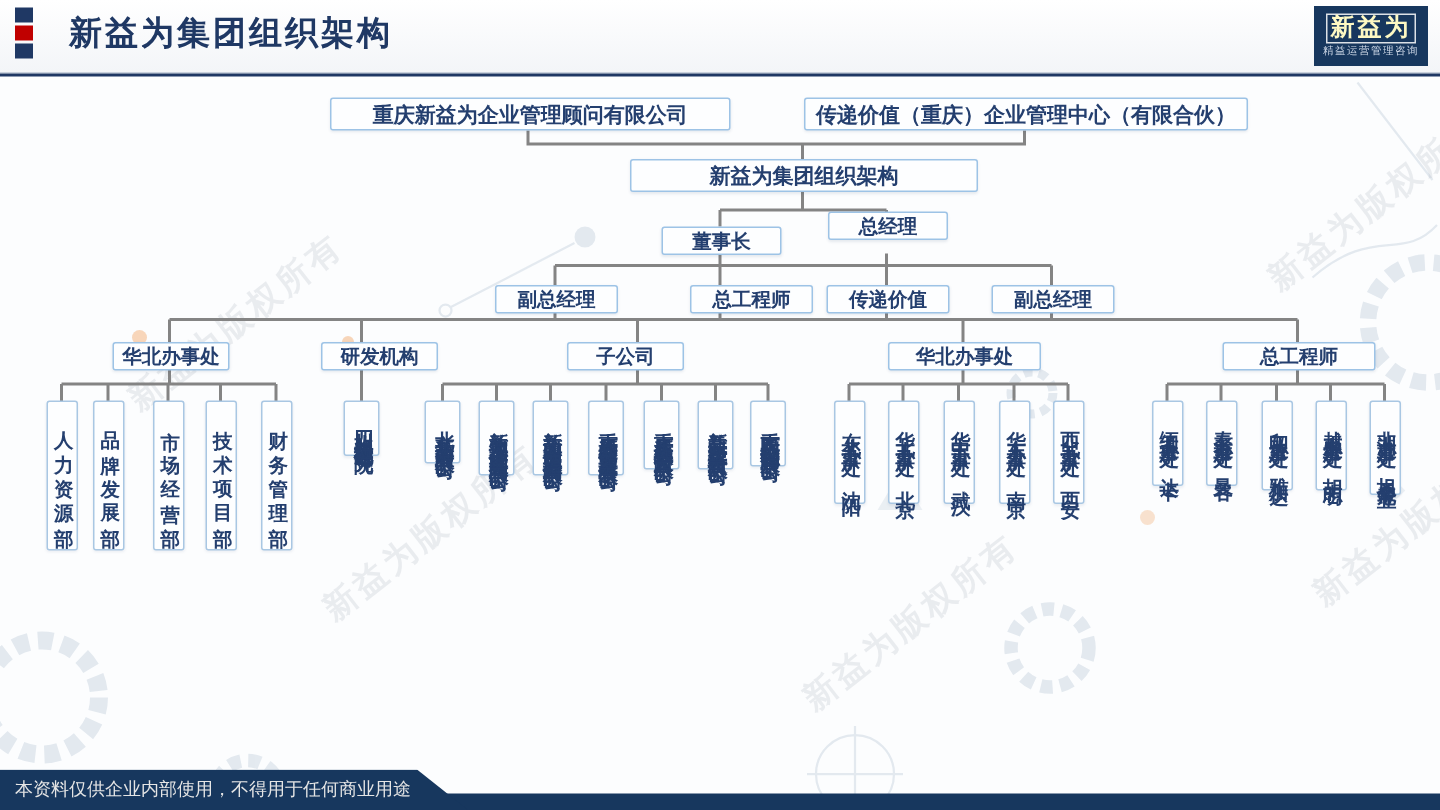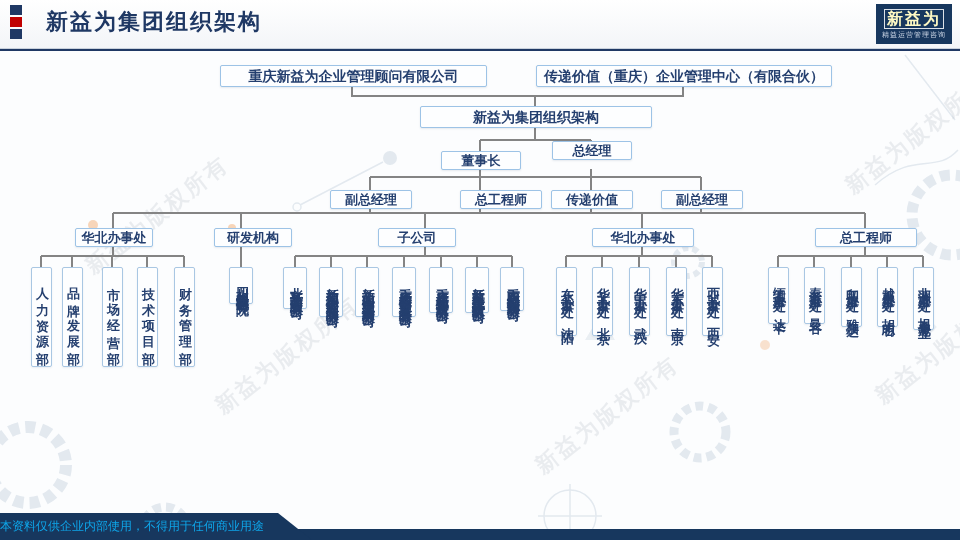--- a/index.html
+++ b/index.html
@@ -44,21 +44,21 @@
   .g0{width:19px;letter-spacing:16px;}
   .g1{width:22px;letter-spacing:1.5px;line-height:20px;}
   .g2{width:22px;letter-spacing:2px;line-height:20px;}
   .g3{width:19px;letter-spacing:4.5px;}
   .g4{width:19px;letter-spacing:3px;}
 
   
   .footer-bar{position:absolute;left:0;bottom:0;width:960px;height:11px;background:#17375e;z-index:5;}
   .footer-ribbon{position:absolute;left:0;bottom:0;width:312px;height:27px;background:#17375e;
                  clip-path:polygon(0 0,278px 0,312px 27px,0 27px);z-index:6;
-                 color:#0ea5e9;font-size:12px;line-height:27px;box-sizing:border-box;
+                 color:#e5e5e5;font-size:12px;line-height:27px;padding-left:10px;box-sizing:border-box;
                  white-space:nowrap;}
 </style>
 </head>
 <body>
 
 <div class="slide">
 
   <svg class="bg-decor" width="960" height="540" viewBox="0 0 960 540">
     <g stroke="#dfe6ed" fill="none" opacity="0.85">
       <circle cx="390" cy="158" r="7" fill="#dfe6ed" stroke="none"></circle>

